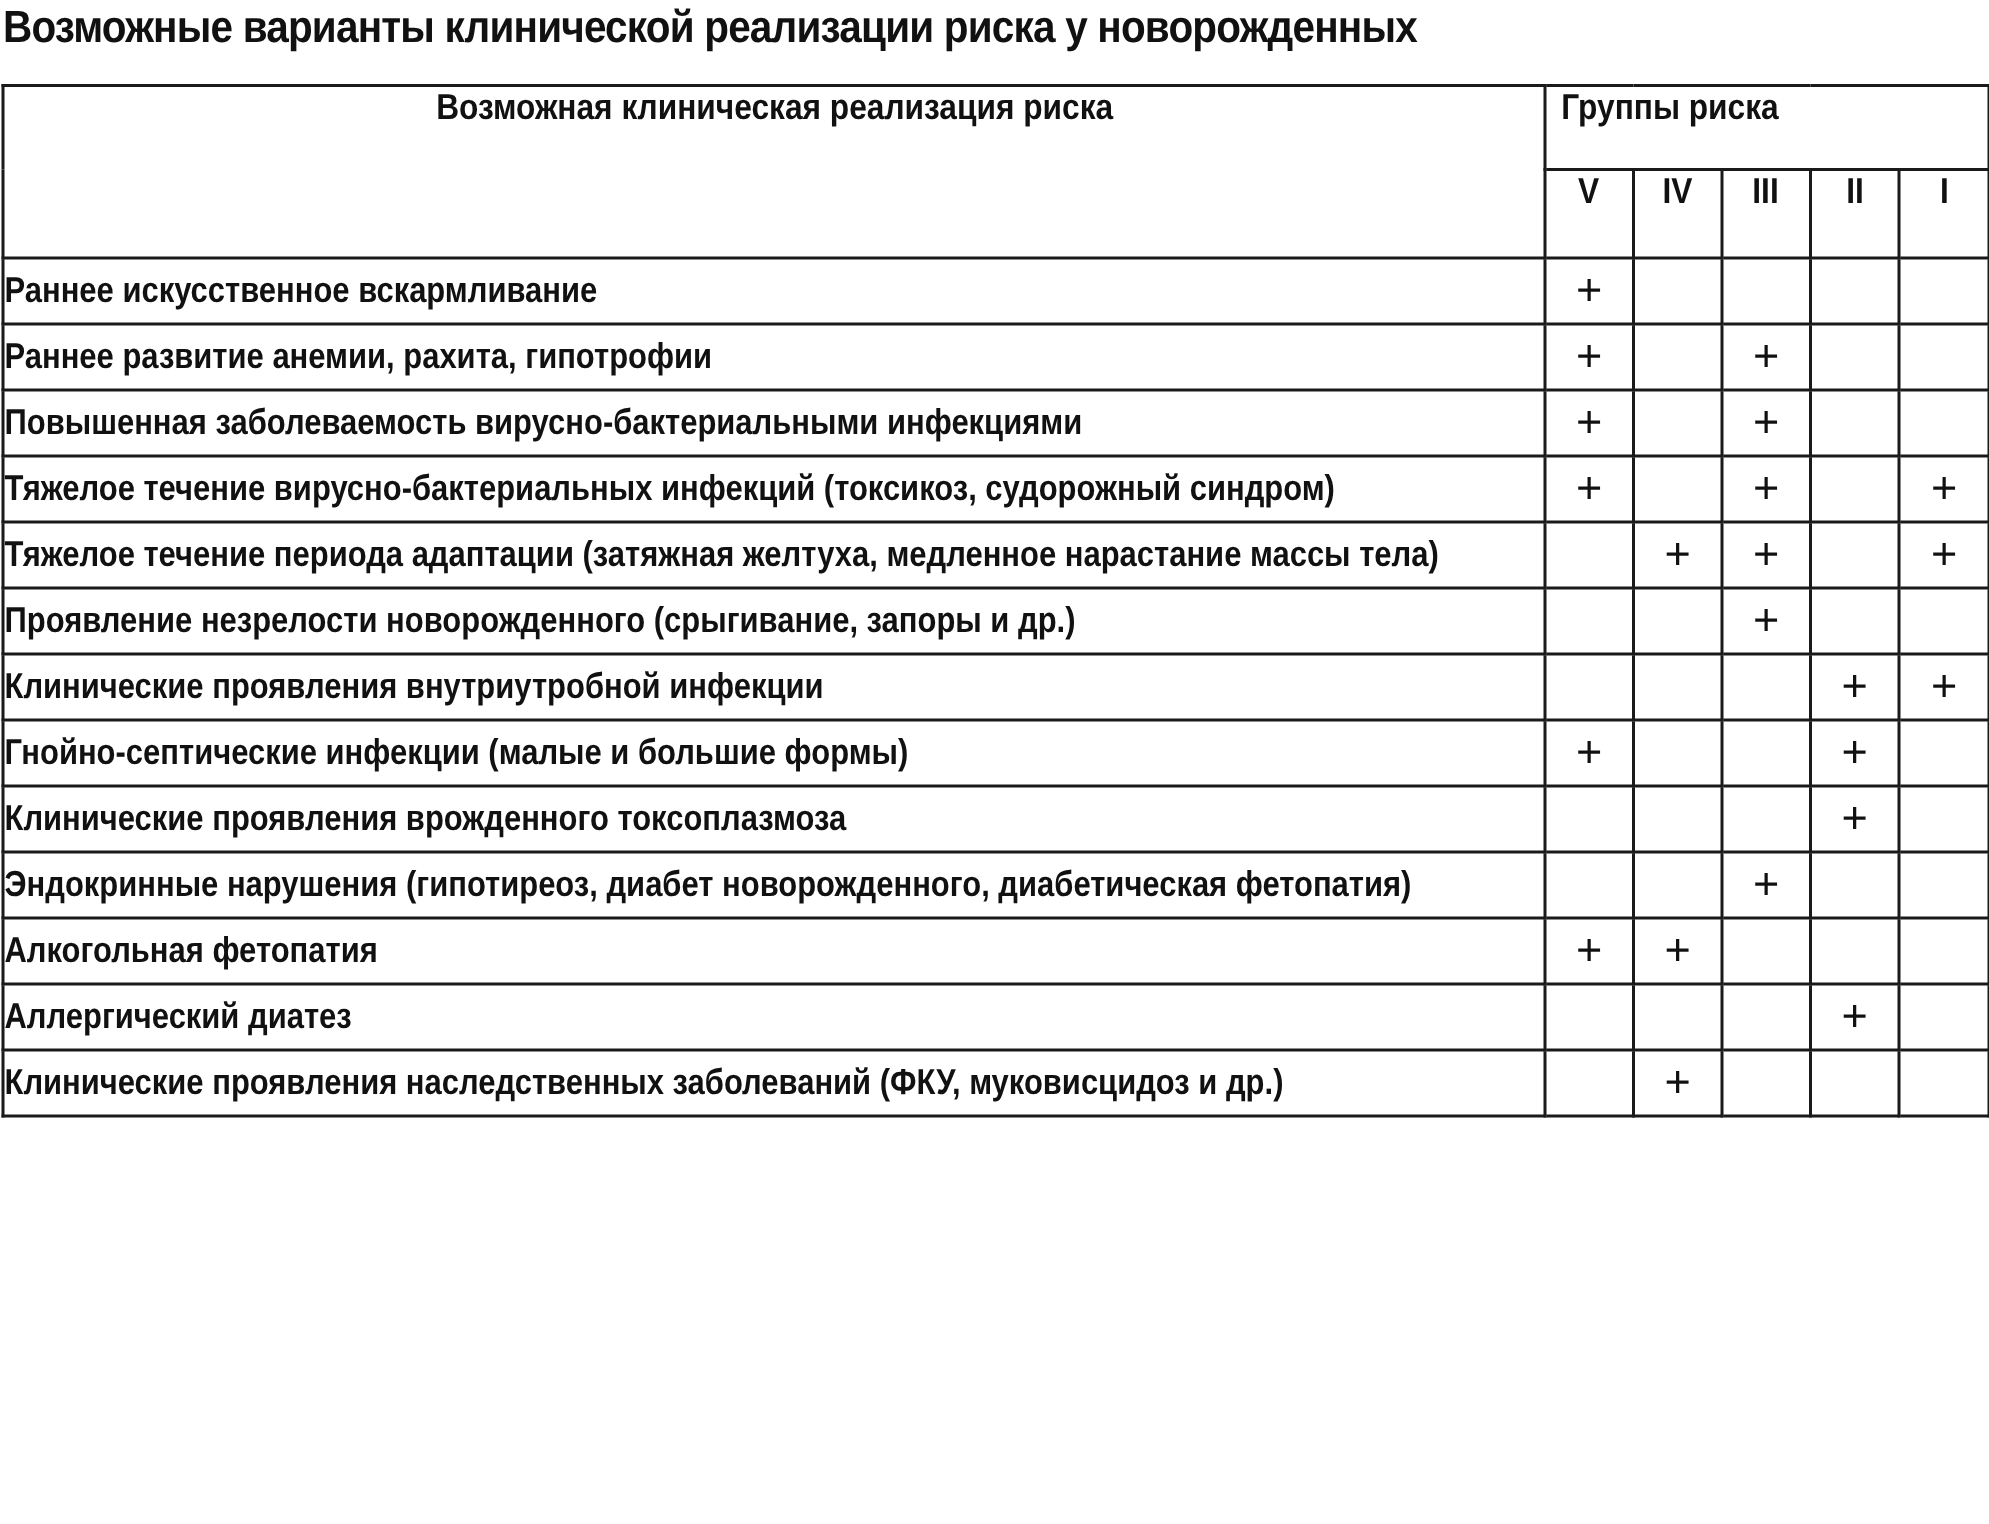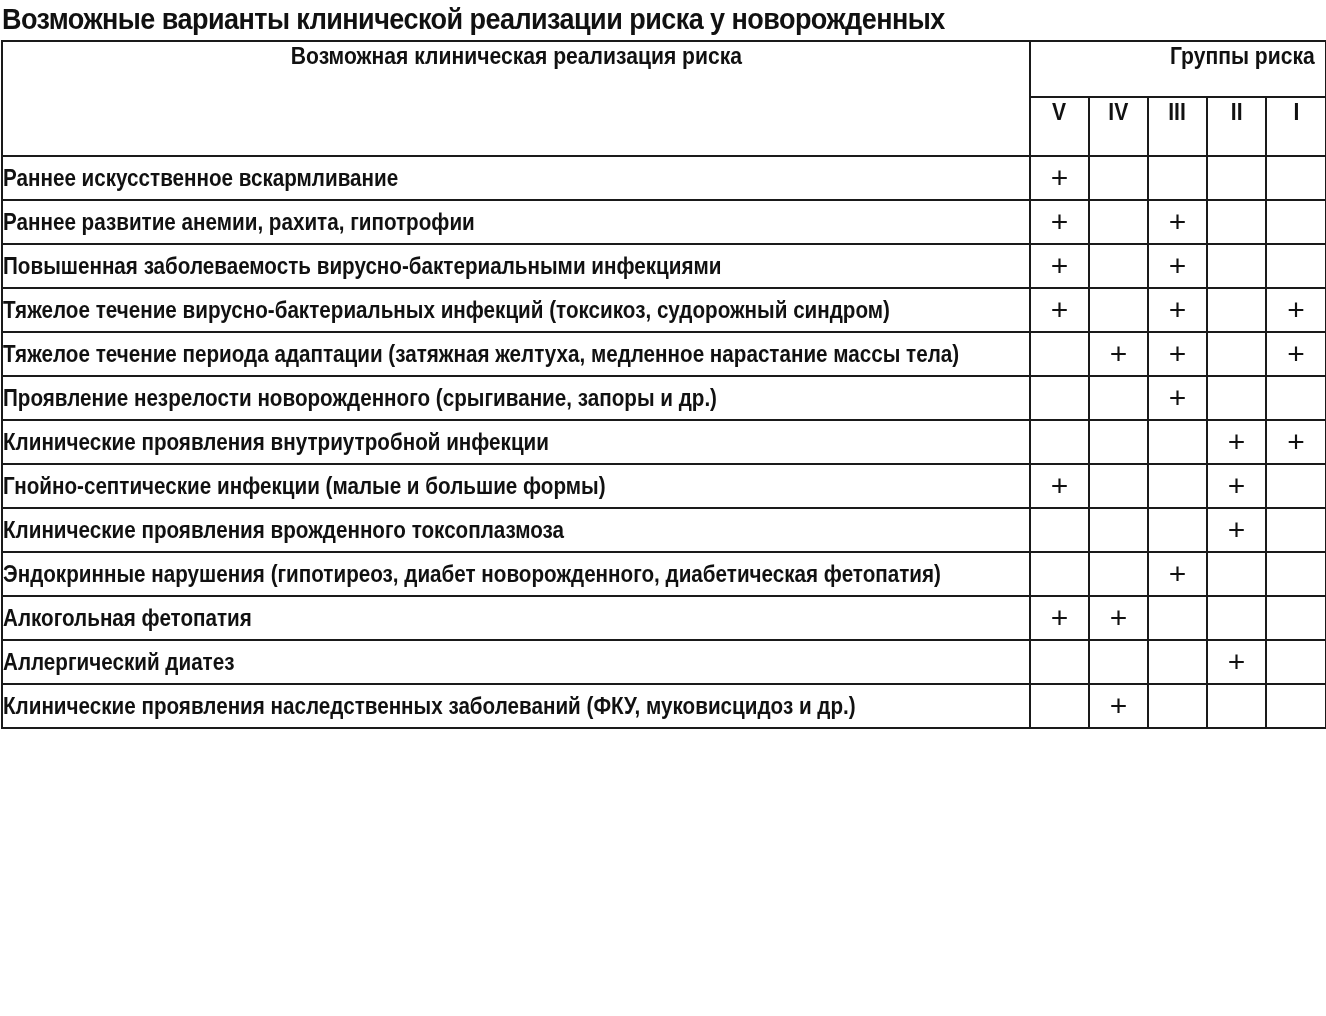--- a/index.html
+++ b/index.html
@@ -7,36 +7,36 @@
       width: 1326px; height: 1016px; position: relative; overflow: hidden;
       font-family: "Liberation Sans", "DejaVu Sans", sans-serif; color: #111;
     }
     .title {
       position: absolute; left: 2px; top: 0px; height: 40px;
       font-size: 30px; font-weight: bold; letter-spacing: -0.6px;
       transform: scaleX(0.9); transform-origin: left top;
       white-space: nowrap; line-height: 38px;
     }
     table.risk {
-      position: absolute; left: 1px; top: 40px;
+      position: absolute; left: 1px; top: 56px;
       border-collapse: collapse; table-layout: fixed;
       width: 1324px;
     }
     table.risk td, table.risk th {
       border: 2px solid #1a1a1a; padding: 0; vertical-align: top;
     }
     th.head-main {
       font-size: 24px; font-weight: bold; text-align: center; vertical-align: middle;
       height: 113px;
     }
     th.head-main span, th.head-group span, th.group-col span {
       display: inline-block; transform: scaleX(0.88);
     }
     th.head-group {
-      font-size: 24px; font-weight: bold; height: 54px; text-align: right; vertical-align: middle;
+      font-size: 24px; font-weight: bold; height: 54px; text-align: left; vertical-align: middle;
     }
     th.group-col {
       font-size: 24px; font-weight: bold; height: 57px; text-align: center; vertical-align: middle;
     }
     td.label {
       font-size: 24px; line-height: 42px; padding: 8px 0 4px 14px; font-weight: bold;
     }
     td.label span {
       display: inline-block; transform: scaleX(0.86); transform-origin: left center;
       white-space: pre-wrap; width: 116%;

